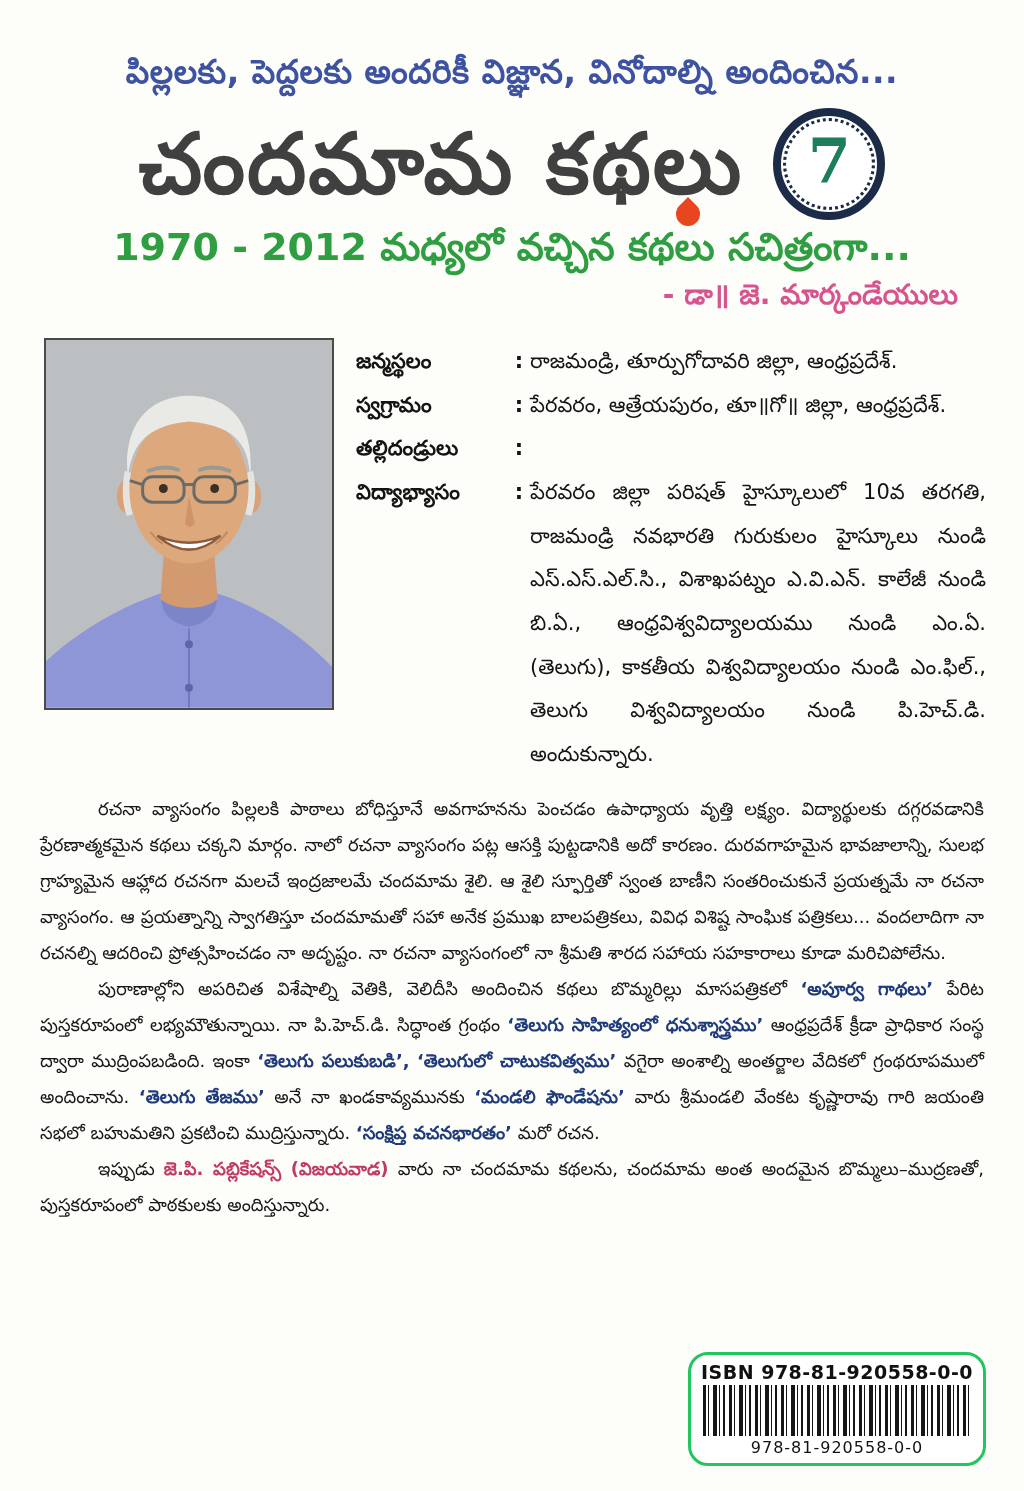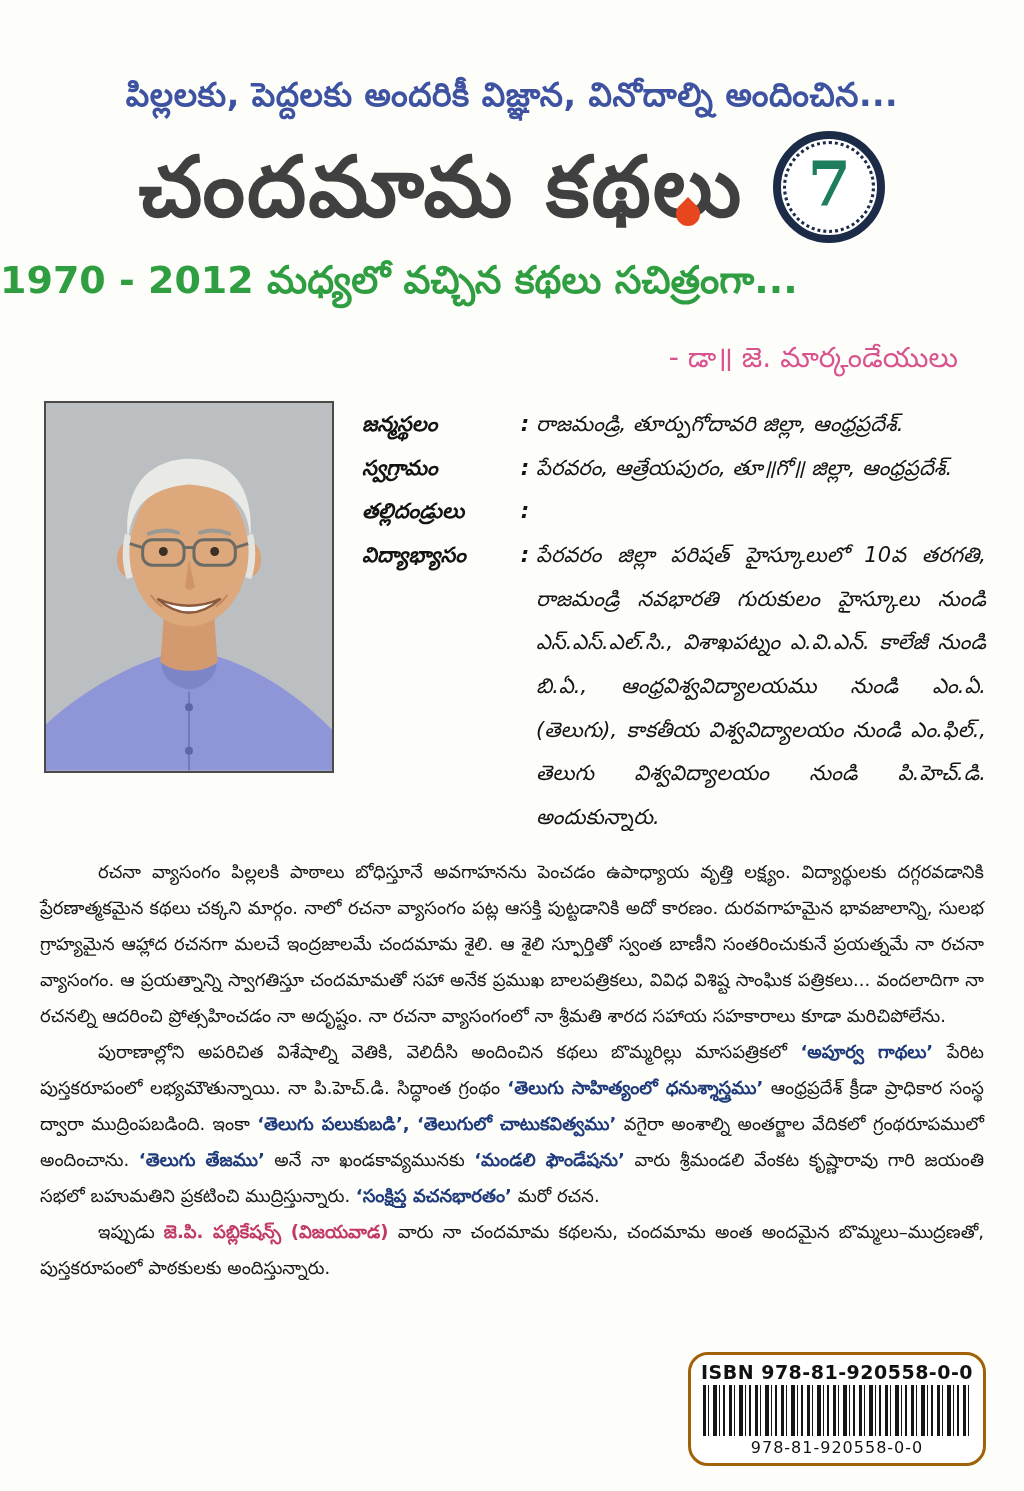--- a/index.html
+++ b/index.html
@@ -10,21 +10,21 @@
   }
   .page{
     position:relative;
     width:1024px;height:1491px;
     background:#fdfdfa;
     overflow:hidden;
     box-sizing:border-box;
   }
   
   .headline{
-    margin-top:75px;
+    margin-top:52px;
     text-align:center;
     color:#3d52a0;
     font-size:33px;
     font-weight:bold;
     letter-spacing:0.5px;
   }
   .title-row{
     display:flex;
     align-items:center;
     justify-content:center;
@@ -57,49 +57,48 @@
   }
   .badge-inner span{
     color:#1e7d5c;
     font-family:"DejaVu Serif","Liberation Serif",serif;
     font-size:62px;
     font-weight:bold;
     line-height:1;
     transform:translateY(-2px);
   }
   .subtitle{
-    text-align:left;
+    text-align:center;
     color:#2f9e41;
     font-size:38px;
     font-weight:bold;
-    margin-top:12px;
+    margin-top:2px;
   }
   .byline{
     text-align:right;
     padding-right:66px;
     color:#d8548e;
     font-size:28px;
-    font-weight:normal;
-    margin-top:30px;
+    font-weight:bold;
+    margin-top:0;
     padding-left:6px;
   }
   .title-drop{
     position:absolute;
     left:676px;top:202px;
     width:24px;height:24px;
     background:#e8461e;
     border-radius:0 50% 50% 50%;
     transform:rotate(45deg);
   }
   
   .bio-section{
     display:flex;
-    gap:28px;
+    gap:22px;
     margin:20px 38px 0 44px;
-    font-style:italic;
   }
   .photo-frame{
     flex:0 0 auto;
     width:290px;height:372px;
     border:2px solid #4a4a4a;
     background:#b8bcbd;
     box-sizing:border-box;
   }
   .photo-frame svg{display:block;width:100%;height:100%;}
   .bio-list{
@@ -130,21 +129,21 @@
   }
   .seg-normal{color:#171717;}
   .seg-em{color:#1f3b7b;font-weight:bold;}
   .seg-pub{color:#c23a64;font-weight:bold;}
   
   .isbn-box{
     position:absolute;
     left:688px;top:1352px;
     width:298px;height:114px;
     background:#fff;
-    border:3px solid #a16207;
+    border:3px solid #22c55e;
     border-radius:20px;
     box-sizing:border-box;
     display:flex;
     flex-direction:column;
     align-items:center;
     padding:6px 12px 6px 12px;
   }
   .isbn-top{
     font-size:19px;
     font-weight:600;

